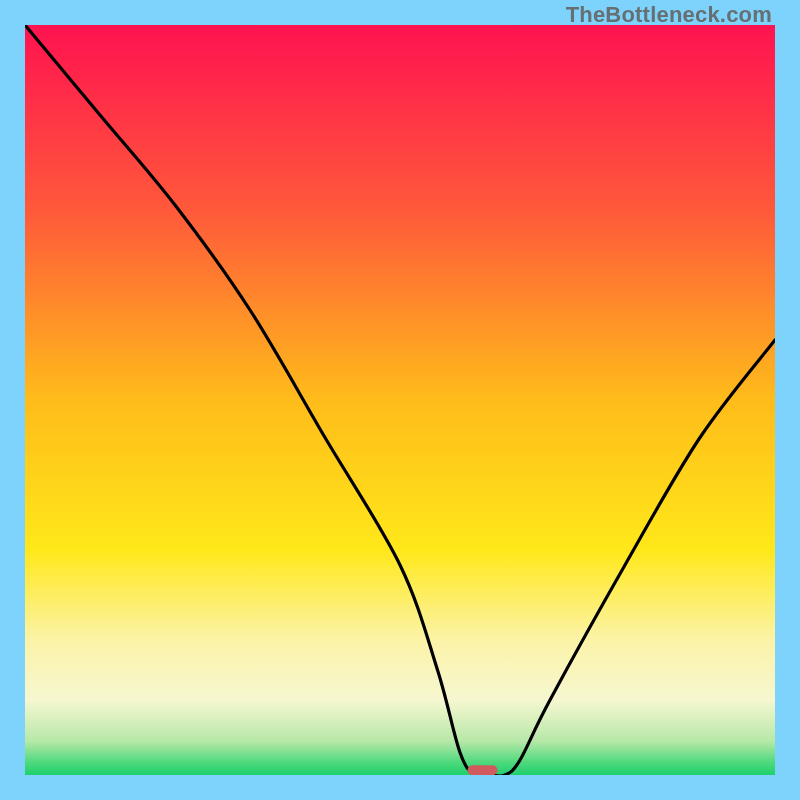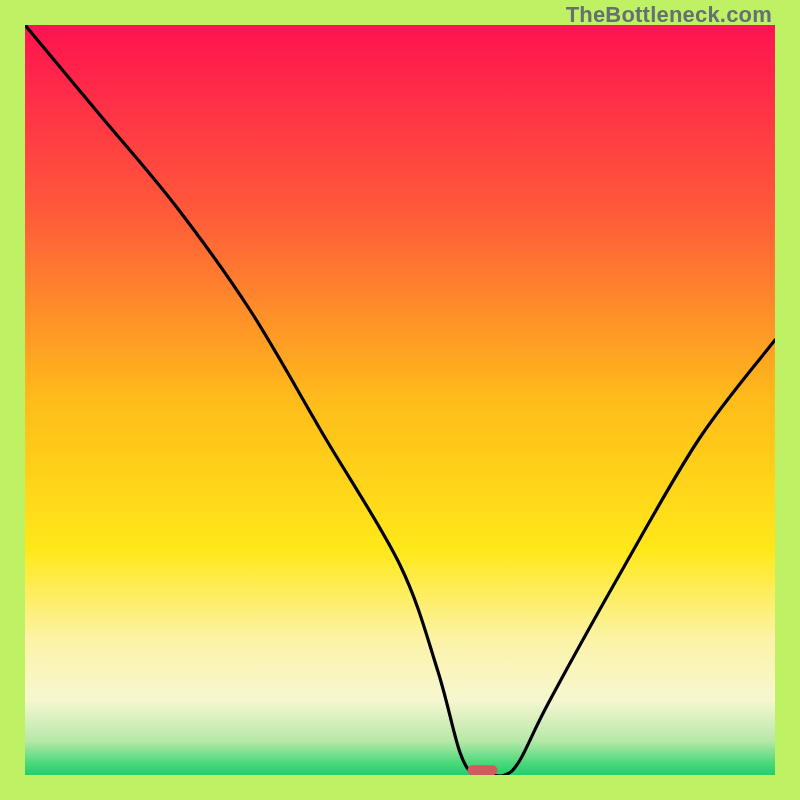--- a/index.html
+++ b/index.html
@@ -7,21 +7,21 @@
     padding: 0;
     width: 800px;
     height: 800px;
     background: #000;
     overflow: hidden;
   }
   .frame {
     position: relative;
     width: 800px;
     height: 800px;
-    background: #bef264;
+    background: #7dd3fc;
   }
   .plot-area {
     position: absolute;
     left: 25px;
     top: 25px;
     width: 750px;
     height: 750px;
   }
   .watermark {
     position: absolute;

